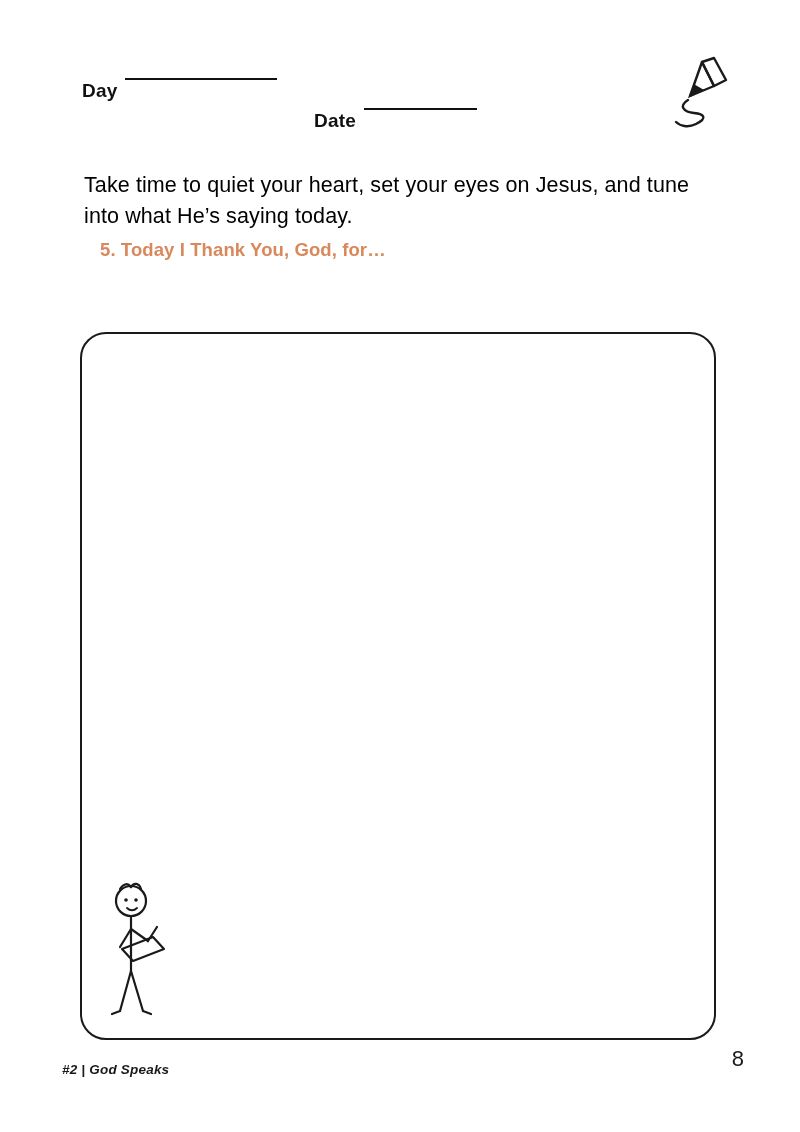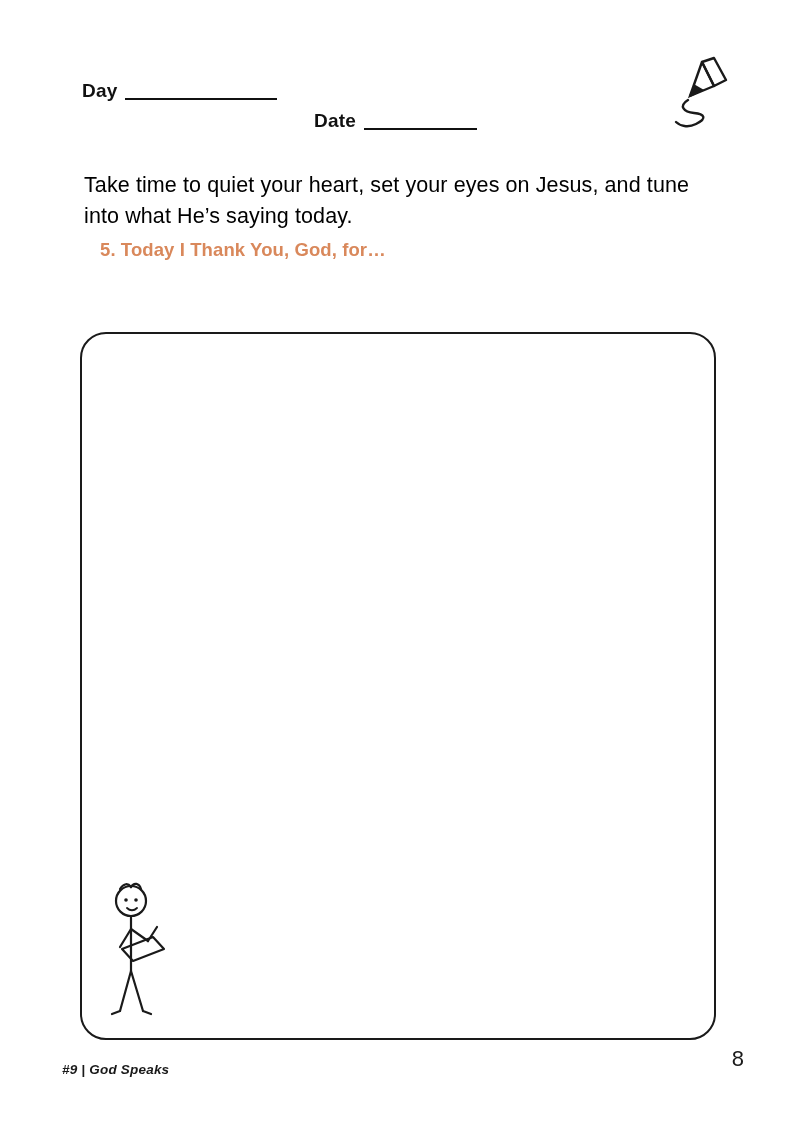--- a/index.html
+++ b/index.html
@@ -23,21 +23,21 @@
   .header-row {
     position: absolute;
     left: 82px;
     top: 72px;
     width: 640px;
     height: 60px;
   }
   .field {
     position: absolute;
     display: flex;
-    align-items: flex-end;
+    align-items: flex-start;
     gap: 8px;
   }
   .field-label {
     font-size: 19px;
     font-weight: bold;
     letter-spacing: 0.2px;
     color: #111;
   }
   .field-rule {
     display: inline-block;
@@ -193,16 +193,16 @@
 
       <path d="M31 54 L48 66" stroke="#1a1a1a" stroke-width="2.2" stroke-linecap="round"></path>
       <path d="M31 54 L20 72" stroke="#1a1a1a" stroke-width="2.2" stroke-linecap="round"></path>
 
       <path d="M22 74 L53 62 L64 74 L33 86 Z" stroke="#1a1a1a" stroke-width="2.2" stroke-linejoin="round"></path>
 
       <path d="M48 66 L57 52" stroke="#1a1a1a" stroke-width="2.2" stroke-linecap="round"></path>
     </svg>
   </span>
 
-  <div class="footer-left">#9 | God Speaks</div>
+  <div class="footer-left">#2 | God Speaks</div>
   <div class="page-number">8</div>
 
 </div>
 
 </body></html>

